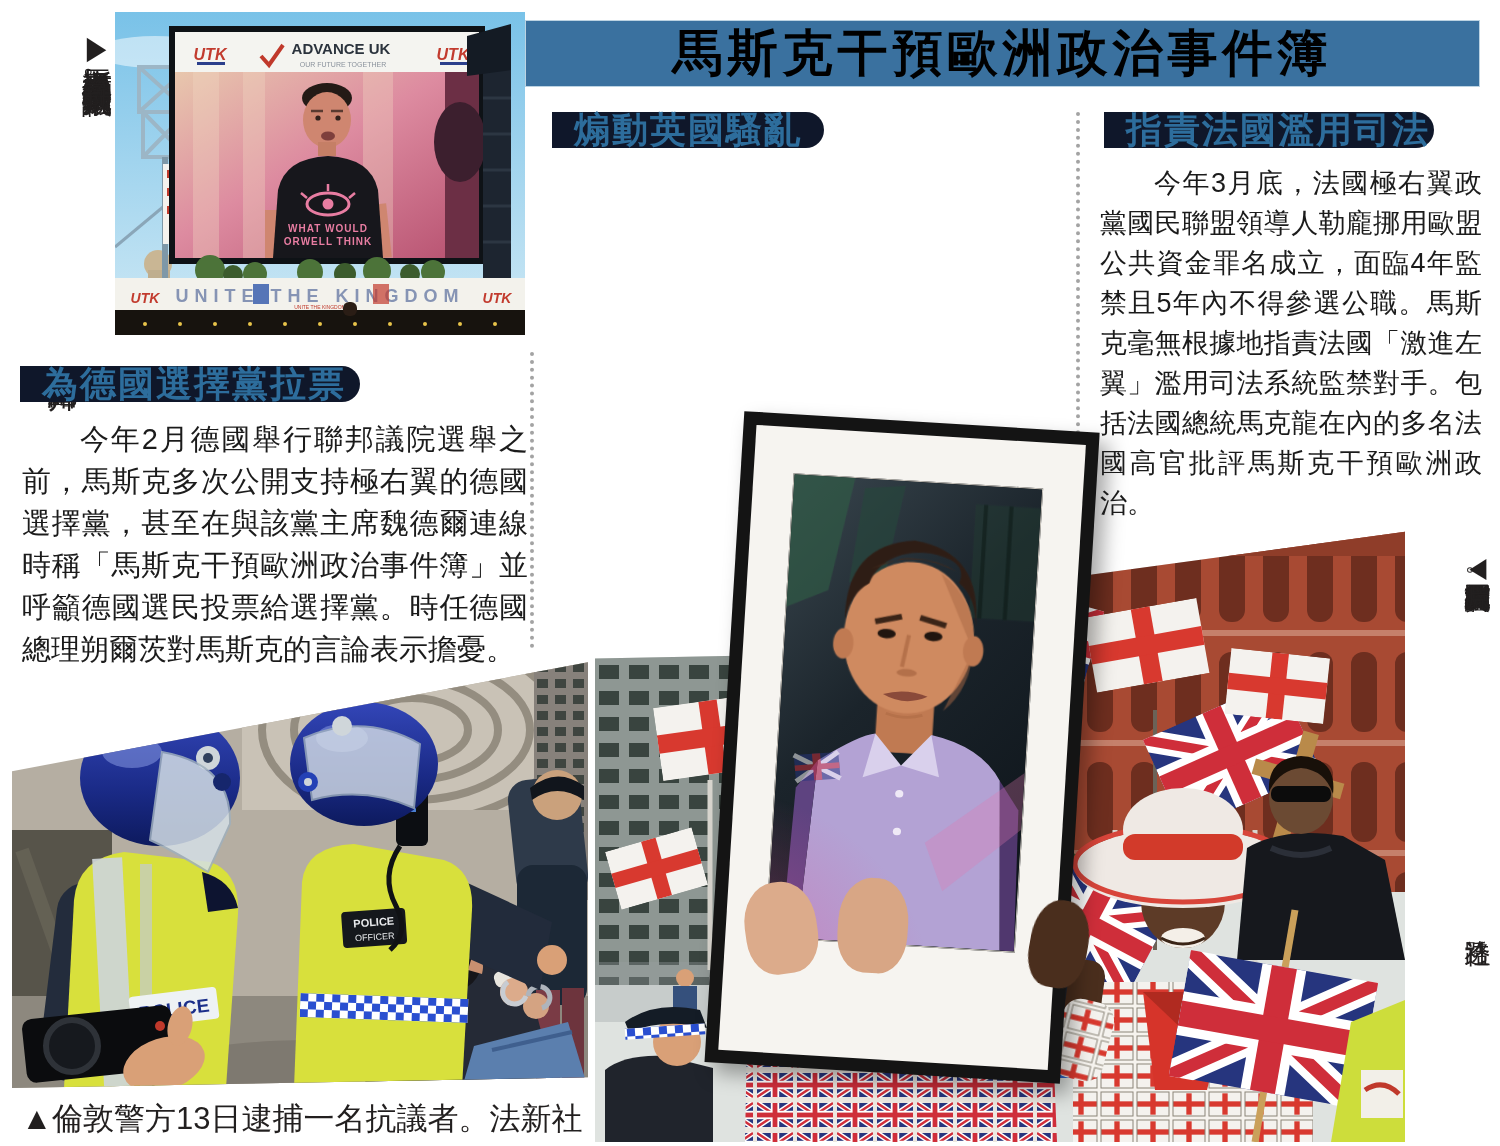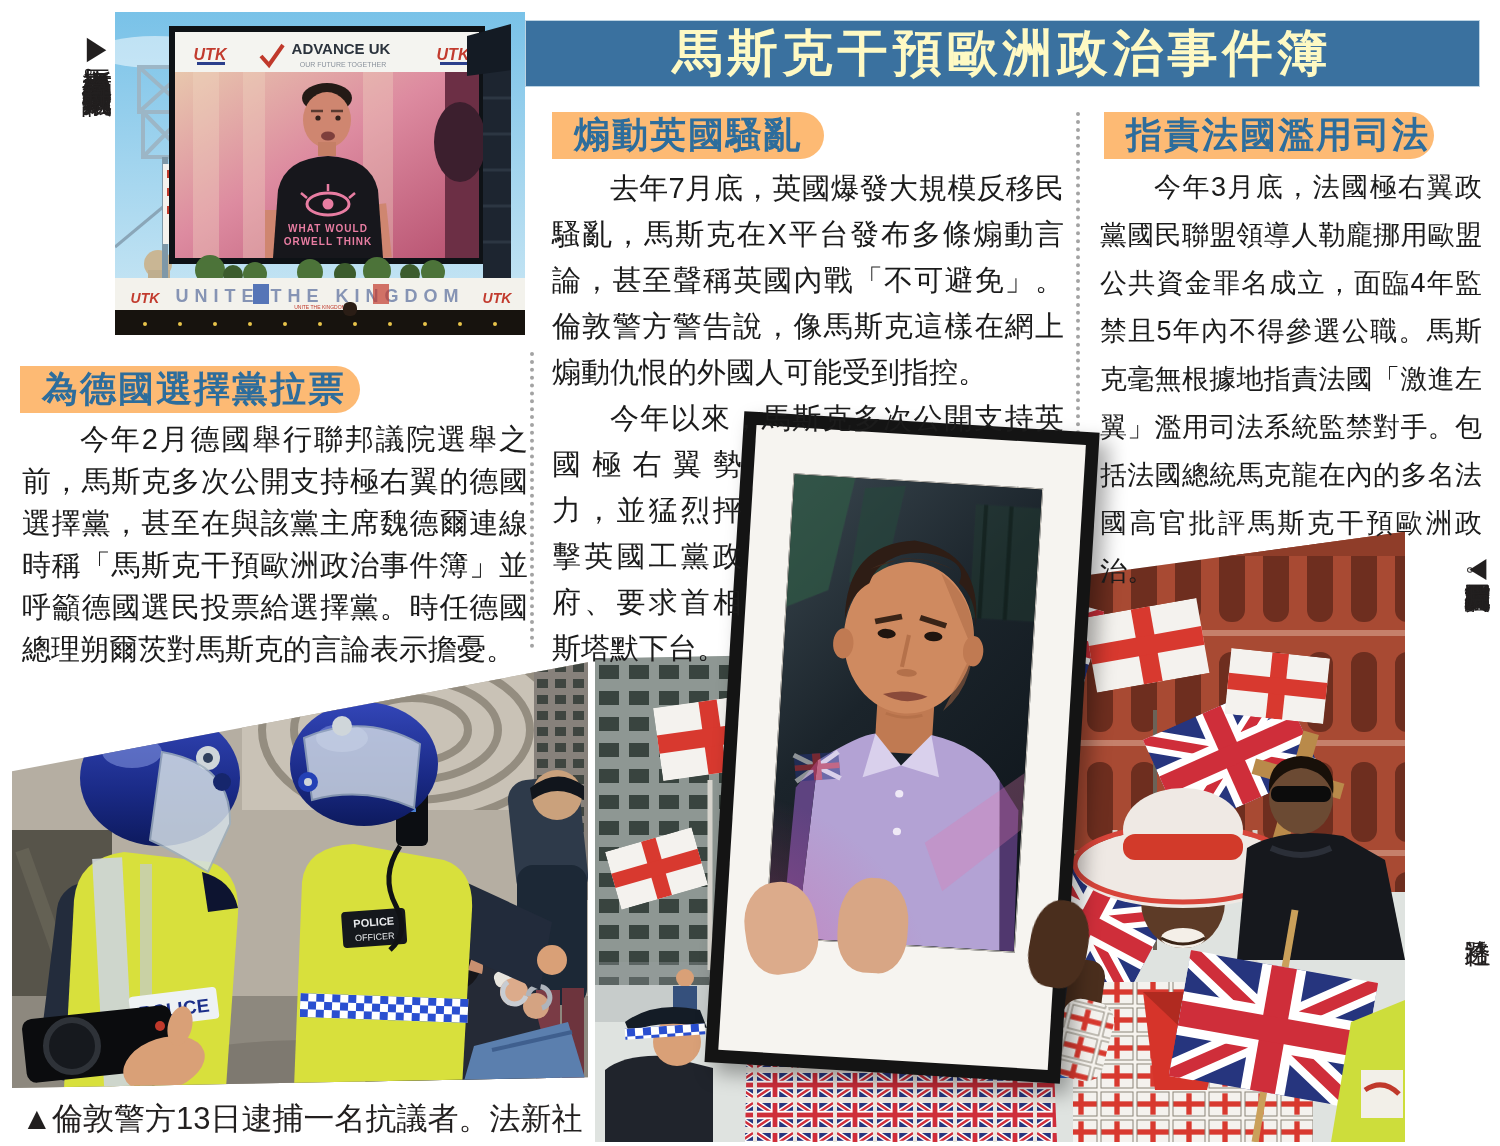--- a/index.html
+++ b/index.html
@@ -10,35 +10,35 @@
   
   .vcap{position:absolute;writing-mode:vertical-rl;color:#221f1f;}
   #cap-left{left:10px;top:14px;height:345px;width:104px;font-size:30px;line-height:34px;letter-spacing:1px;}
   #cap-left .credit{text-align:end;}
   #cap-right{left:1418px;top:538px;height:505px;width:78px;font-size:26px;line-height:37px;}
   .vspace{display:inline-block;inline-size:330px;}
 
   
   #banner{position:absolute;left:525px;top:20px;width:955px;height:67px;background:#3a719f;
           border:1px solid #bcd3e2;box-sizing:border-box;display:flex;align-items:center;justify-content:center;
-          font-size:50px;font-weight:bold;color:#fef9c3;letter-spacing:5px;}
-
-  
-  .pill{position:absolute;height:47px;background:#fdba74;border-radius:0 26px 26px 0;
+          font-size:50px;font-weight:bold;color:#000000;letter-spacing:5px;}
+
+  
+  .pill{position:absolute;height:36px;background:#0f172a;border-radius:0 26px 26px 0;
         display:flex;align-items:center;padding-left:22px;font-size:36px;font-weight:bold;
         color:#2d6d9c;letter-spacing:2px;box-sizing:border-box;}
   #pill-uk{left:552px;top:112px;width:272px;}
   #pill-fr{left:1104px;top:112px;width:330px;}
   #pill-de{left:20px;top:366px;width:340px;}
 
   
   .bodycol{position:absolute;text-align:justify;text-justify:inter-character;color:#1b1b1b;z-index:3;}
   .bodycol p{margin:0;text-indent:2em;}
   #col-uk{left:552px;top:165px;width:512px;font-size:29px;line-height:46px;}
-  #col-fr{left:1100px;top:163px;width:382px;font-size:27px;line-height:48px;}
+  #col-fr{left:1100px;top:163px;width:382px;font-size:27px;line-height:40px;}
   #col-de{left:22px;top:418px;width:506px;font-size:29px;line-height:42px;}
   .portrait-spacer{float:right;width:322px;height:235px;}
   .agency-credit{float:right;}
 
   
   .vdots{position:absolute;width:0;border-left:4px dotted #a3a3a3;z-index:1;}
   #div-a{left:530px;top:352px;height:296px;}
   #div-b{left:1076px;top:112px;height:450px;}
 
   
@@ -188,24 +188,20 @@
   <div id="pill-uk" class="pill">
     <span>煽動英國騷亂</span>
   </div>
   <div id="pill-fr" class="pill">
     <span>指責法國濫用司法</span>
   </div>
   <div id="pill-de" class="pill">
     <span>為德國選擇黨拉票</span>
   </div>
 
-  <div id="col-uk" class="bodycol">
-    <p>去年7月底，英國爆發大規模反移民騷亂，馬斯克在X平台發布多條煽動言論，甚至聲稱英國內戰「不可避免」。倫敦警方警告說，像馬斯克這樣在網上煽動仇恨的外國人可能受到指控。</p>
-    <p><span>今年以來，馬斯克多次公開支持英</span><span class="portrait-spacer"></span><span>國極右翼勢力，並猛烈抨擊英國工黨政府、要求首相斯塔默下台。</span></p>
-  </div>
 
   <div id="col-fr" class="bodycol">
     <p><span>今年3月底，法國極右翼政黨國民聯盟領導人勒龐挪用歐盟公共資金罪名成立，面臨4年監禁且5年內不得參選公職。馬斯克毫無根據地指責法國「激進左翼」濫用司法系統監禁對手。包括法國總統馬克龍在內的多名法國高官批評馬斯克干預歐洲政治。</span></p>
   </div>
 
   <div id="col-de" class="bodycol">
     <p>今年2月德國舉行聯邦議院選舉之前，馬斯克多次公開支持極右翼的德國選擇黨，甚至在與該黨主席魏德爾連線時稱「馬斯克干預歐洲政治事件簿」並呼籲德國選民投票給選擇黨。時任德國總理朔爾茨對馬斯克的言論表示擔憂。</p>
   </div>
 
   <div id="div-a" class="vdots"></div>

